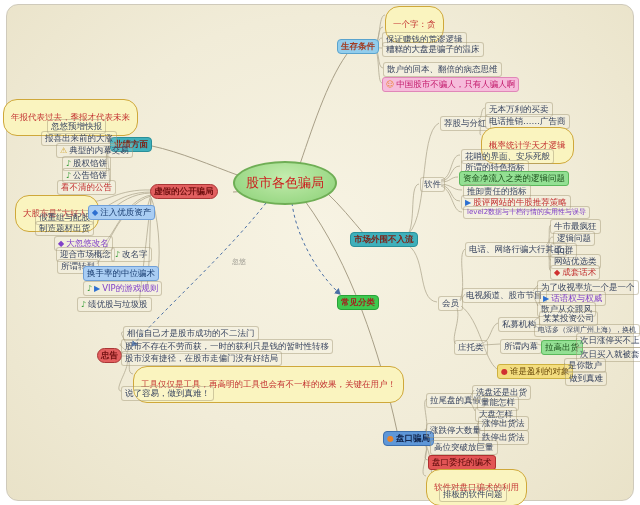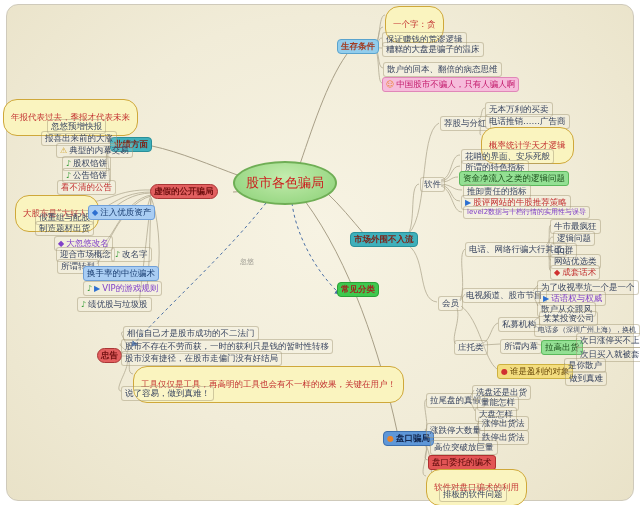--- a/index.html
+++ b/index.html
@@ -129,21 +129,21 @@
     <path class="e2" d="M476,431 L479,436"></path>
 
     <path class="e2" d="M127,352 C132,348 117,332 123,332"></path>
     <path class="e2" d="M127,354 C130,352 116,344 121,344"></path>
     <path class="e2" d="M127,356 L121,356"></path>
     <path class="e2" d="M127,358 C132,362 126,373 133,374"></path>
     <path class="e2" d="M127,360 C130,368 113,390 121,391"></path>
   </svg>
 
   <div class="nd center-node" style="left:233px;top:161px;">股市各色骗局</div>
-  <div class="rel" style="left:240px;top:257px;">忽悠</div>
+  <div class="rel" style="left:232px;top:257px;">忽悠</div>
 
   <div class="nd b-blue" style="left:337px;top:39px;">生存条件</div>
   <div class="nd ell t-red" style="left:385px;top:6px;">一个字：贪</div>
   <div class="nd" style="left:382px;top:32px;">保证赚钱的荒谬逻辑</div>
   <div class="nd" style="left:382px;top:42px;">糟糕的大盘是骗子的温床</div>
   <div class="nd" style="left:383px;top:62px;">散户的回本、翻倍的病态思维</div>
   <div class="nd hl-pink" style="left:382px;top:77px;">
     <span class="ic ic-o">☺</span><span>中国股市不骗人，只有人骗人啊</span>
   </div>
 
@@ -221,21 +221,21 @@
   <div class="nd" style="left:500px;top:339px;">所谓内幕</div>
   <div class="nd hl-green" style="left:541px;top:340px;">拉高出货</div>
   <div class="nd" style="left:576px;top:333px;">次日涨停买不上</div>
   <div class="nd" style="left:576px;top:347px;">次日买入就被套</div>
   <div class="nd hl-yellow" style="left:497px;top:364px;">
     <span class="ic ic-r">●</span><span>谁是盈利的对象</span>
   </div>
   <div class="nd" style="left:564px;top:358px;">是你散户</div>
   <div class="nd" style="left:565px;top:371px;">做到真难</div>
 
-  <div class="nd b-green" style="left:337px;top:282px;">常见分类</div>
+  <div class="nd b-green" style="left:337px;top:295px;">常见分类</div>
 
   <div class="nd b-nblue" style="left:383px;top:431px;">
     <span class="ic ic-o">●</span><span>盘口骗局</span>
   </div>
   <div class="nd" style="left:426px;top:393px;">拉尾盘的真假</div>
   <div class="nd" style="left:472px;top:385px;">洗盘还是出货</div>
   <div class="nd" style="left:477px;top:396px;font-family:Liberation Mono, monospace;">量能怎样</div>
   <div class="nd" style="left:475px;top:407px;">大盘怎样</div>
   <div class="nd" style="left:426px;top:423px;">涨跌停大数量</div>
   <div class="nd" style="left:478px;top:416px;">涨停出货法</div>

